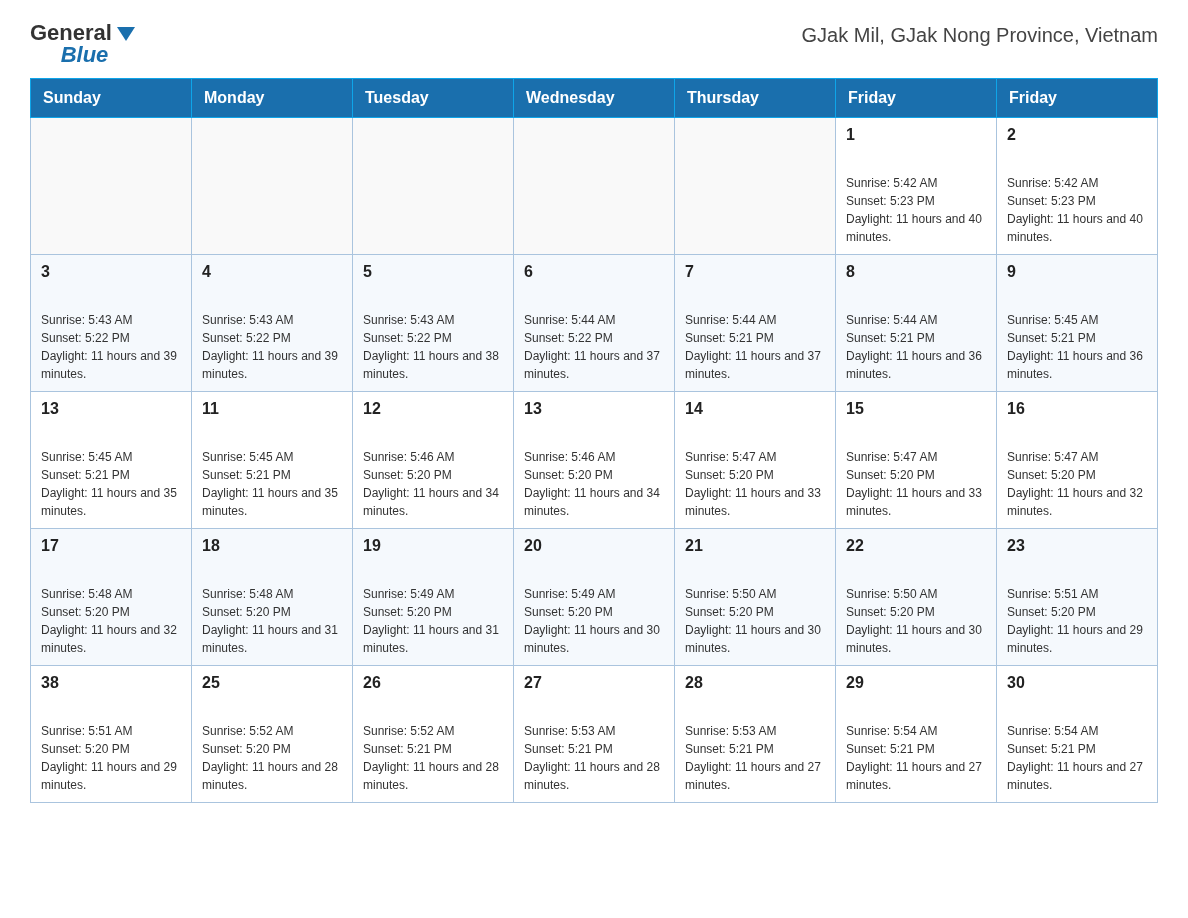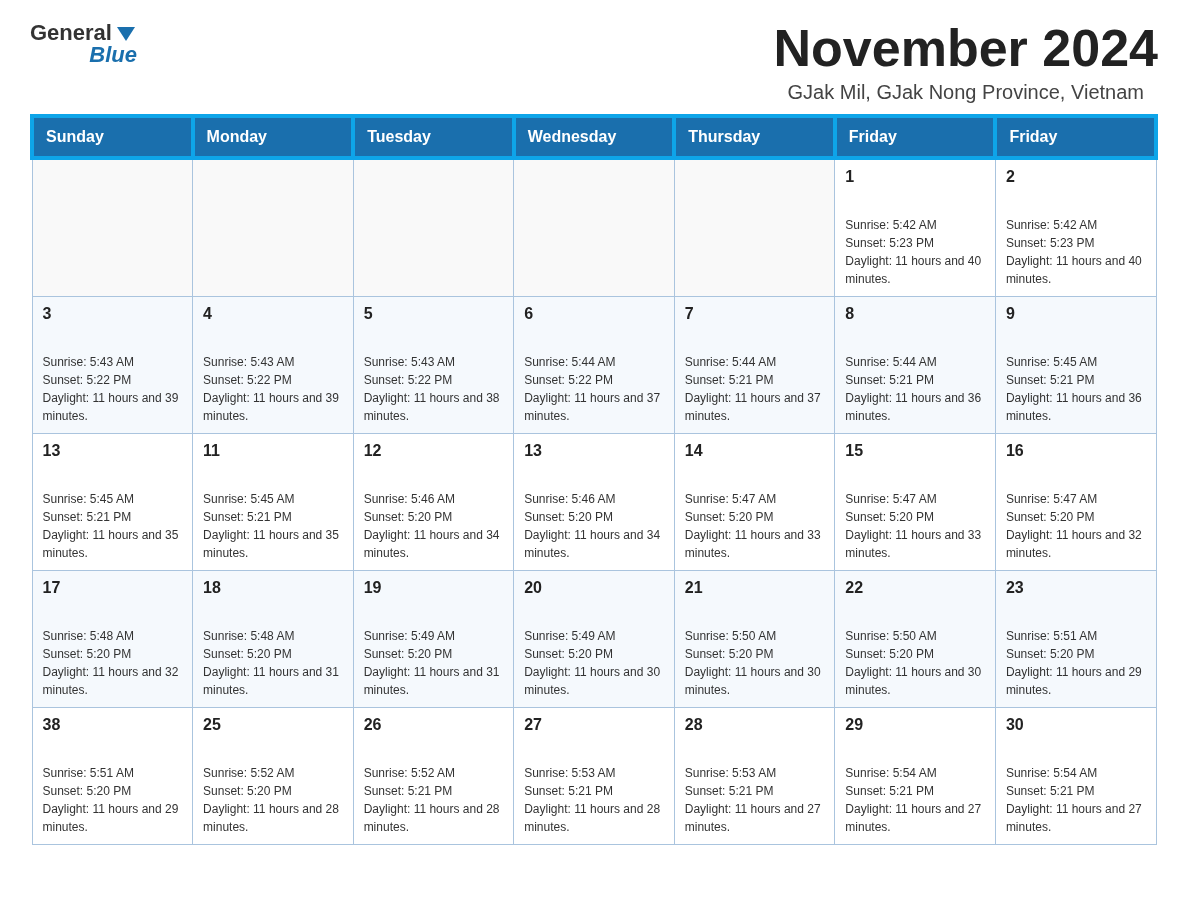--- a/index.html
+++ b/index.html
@@ -47,21 +47,21 @@
       border-collapse: collapse;
       margin-top: 10px;
     }
     .calendar-table th {
       background-color: #1a6fad;
       color: #fff;
       font-size: 16px;
       font-weight: bold;
       padding: 10px 12px;
       text-align: left;
-      border: 4px solid #0ea5e9;
+      border: 1px solid #0ea5e9;
     }
     .calendar-table td {
       border: 1px solid #aac4de;
       padding: 8px 10px;
       vertical-align: top;
       width: calc(100% / 7);
       background: #fff;
       min-height: 100px;
     }
     .calendar-table tr:nth-child(even) td {
@@ -78,21 +78,21 @@
       color: #333;
       line-height: 1.5;
       margin-top: 30px;
     }
     .empty-cell {
       background: #f9f9f9 !important;
     }
     .logo-wrapper {
       display: flex;
       flex-direction: column;
-      align-items: flex-end;
+      align-items: center;
     }
     .logo-line1 {
       display: flex;
       align-items: center;
     }
     
     .week-row-odd td { background: #fff; }
     .week-row-even td { background: #f0f5fb; }
   </style>
 </head>
@@ -102,21 +102,20 @@
   <div class="logo-wrapper">
     <div class="logo-line1">
       <span class="logo-text-general">General</span>
       <svg width="22" height="22" viewBox="0 0 22 22" style="margin-left:3px;margin-top:2px;">
         <polygon points="2,4 20,4 11,18" fill="#1a6fad"></polygon>
       </svg>
     </div>
     <span class="logo-text-blue" style="margin-top:-4px;margin-left:2px;">Blue</span>
   </div>
   <div class="title-area">
-    <div class="month-title">November 2024</div>
     <div class="location-title">GJak Mil, GJak Nong Province, Vietnam</div>
   </div>
 </div>
 
 <table class="calendar-table">
   <thead>
     <tr>
     <th>Sunday</th>
         <th>Monday</th>
         <th>Tuesday</th>

